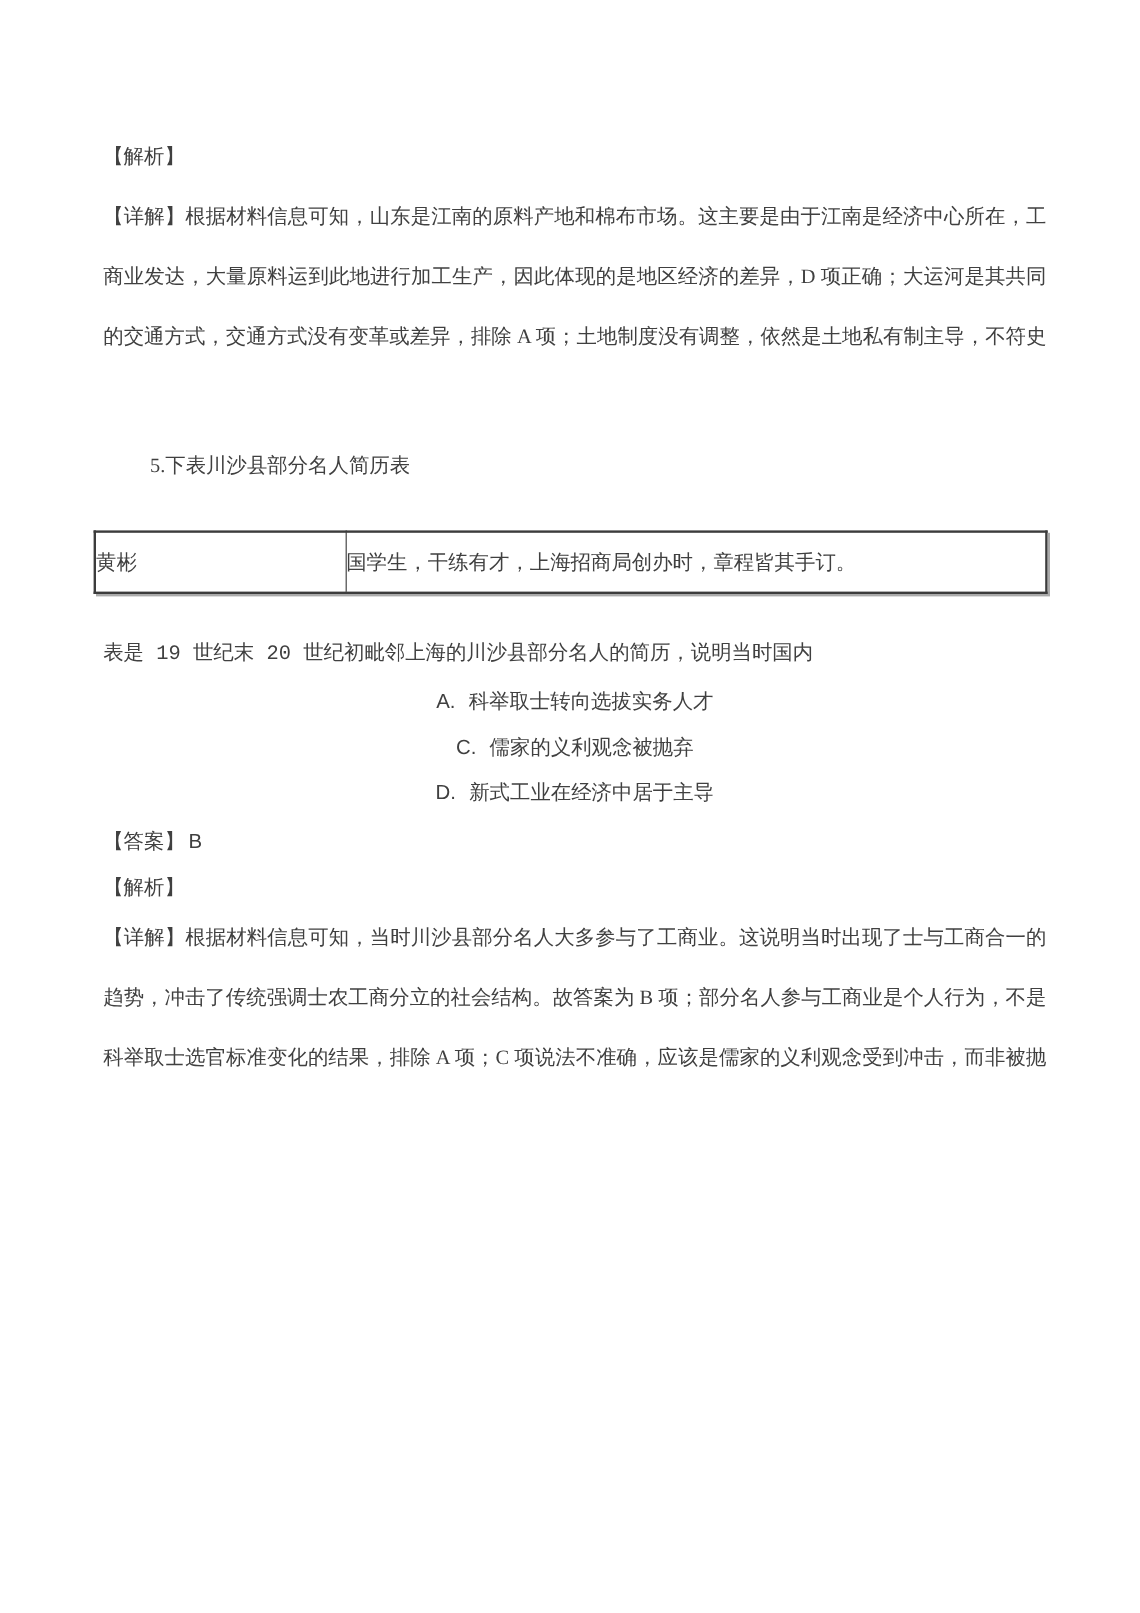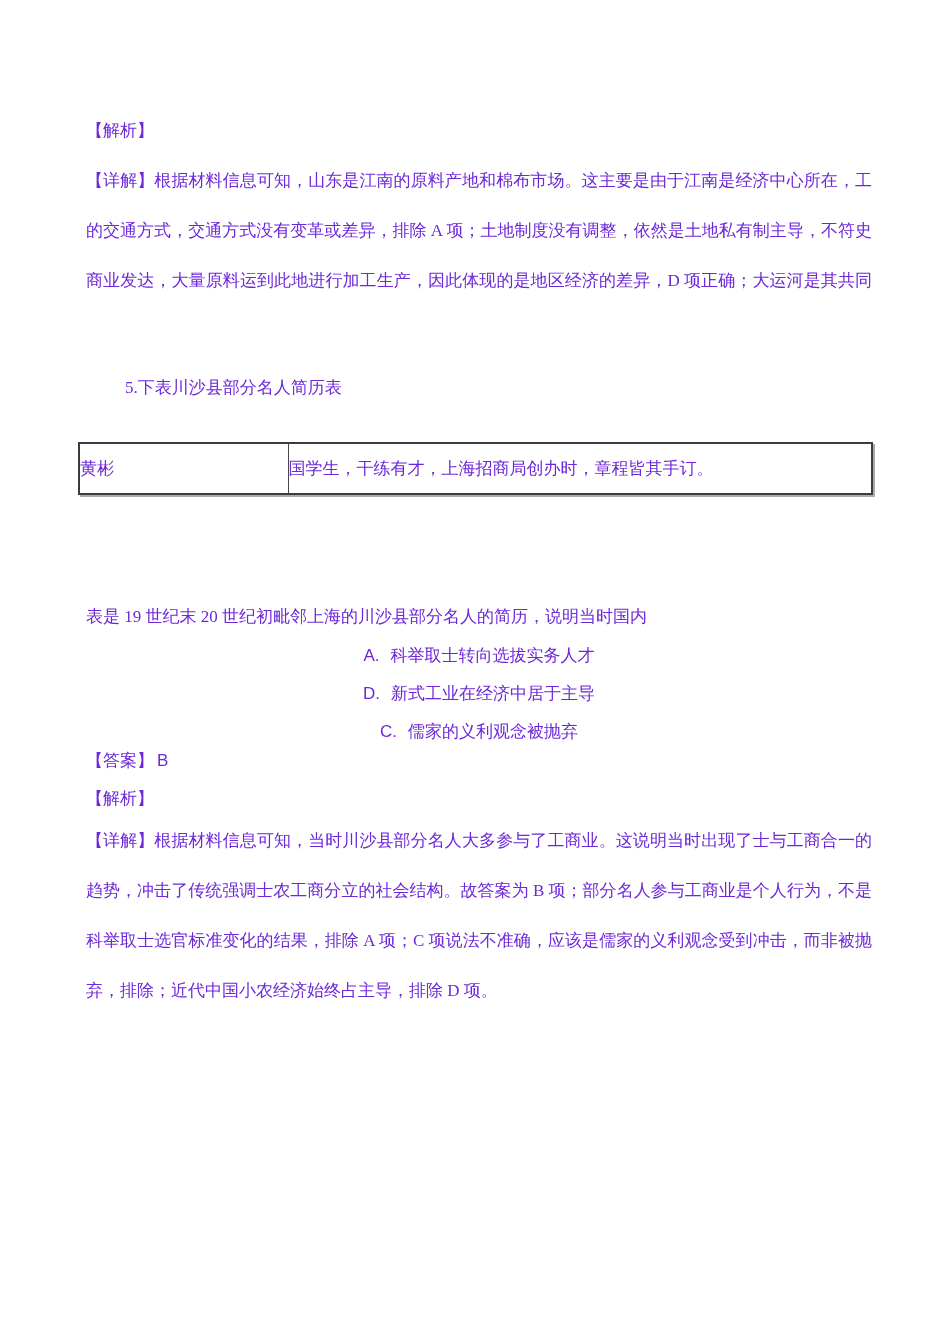--- a/index.html
+++ b/index.html
@@ -3,21 +3,21 @@
 <meta charset="utf-8">
 <style>
   * { margin:0; padding:0; box-sizing:border-box; }
   html,body { background:#ffffff; }
   .page {
     position:relative;
     width:950px;
     height:1344px;
     background:#ffffff;
     font-family:"Liberation Serif","DejaVu Serif",serif;
-    color:#6d28d9;
+    color:#404040;
     overflow:hidden;
   }
   .content {
     position:absolute;
     left:86px;
     top:0;
     width:786px;
     font-size:17px;
     line-height:21px;
   }
@@ -44,72 +44,71 @@
   }
   table.bio td {
     border:1px solid #474747;
     height:51px;
     vertical-align:middle;
     padding:0 0;
     font-size:17px;
   }
   table.bio td.name-col { width:209px; }
 
-  .stem { margin-top:111px; }
+  .stem { margin-top:40px;font-family:Liberation Mono, monospace; }
   .opt { margin-top:17px; white-space:nowrap;text-align:center; }
   .opt-first { margin-top:18px; }
   .opt-label { margin-right:11px; }
-  .answer-line { margin-top:8px; }
+  .answer-line { margin-top:20px; }
   .answer-letter { margin-left:3px; }
   .analysis2 { margin-top:17px; }
   .detail2-first { margin-top:21px; }
 </style>
 </head>
 <body>
 
 <div class="page">
   <div class="content">
 
     <section>
       <div class="tline first-analysis">【解析】</div>
       <div class="jfull pgap">【详解】根据材料信息可知，山东是江南的原料产地和棉布市场。这主要是由于江南是经济中心所在，工</div>
+      <div class="jfull pgap">商业发达，大量原料运到此地进行加工生产，因此体现的是地区经济的差异，D 项正确；大运河是其共同</div>
       <div class="jfull pgap">的交通方式，交通方式没有变革或差异，排除 A 项；土地制度没有调整，依然是土地私有制主导，不符史</div>
-      <div class="jfull pgap">商业发达，大量原料运到此地进行加工生产，因此体现的是地区经济的差异，D 项正确；大运河是其共同</div>
     </section>
 
     <section>
       <div class="tline q5-title">5.下表川沙县部分名人简历表</div>
 
       <table class="bio">
         <tbody>
           <tr>
             <td class="name-col">黄彬</td>
             <td>国学生，干练有才，上海招商局创办时，章程皆其手订。</td>
           </tr>
         </tbody>
       </table>
 
       <div class="tline stem">表是 19 世纪末 20 世纪初毗邻上海的川沙县部分名人的简历，说明当时国内</div>
 
       <div class="opt opt-first">
         <span class="opt-label sans">A.</span><span>科举取士转向选拔实务人才</span>
       </div>
       <div class="opt">
-        <span class="opt-label sans">D.</span><span>新式工业在经济中居于主导</span>
+        <span class="opt-label sans">C.</span><span>儒家的义利观念被抛弃</span>
       </div>
       <div class="opt">
-        <span class="opt-label sans">C.</span><span>儒家的义利观念被抛弃</span>
+        <span class="opt-label sans">D.</span><span>新式工业在经济中居于主导</span>
       </div>
 
       <div class="tline answer-line">
         <span>【答案】</span><span class="sans answer-letter">B</span>
       </div>
 
       <div class="tline analysis2">【解析】</div>
 
       <div class="jfull detail2-first">【详解】根据材料信息可知，当时川沙县部分名人大多参与了工商业。这说明当时出现了士与工商合一的</div>
       <div class="jfull pgap">趋势，冲击了传统强调士农工商分立的社会结构。故答案为 B 项；部分名人参与工商业是个人行为，不是</div>
       <div class="jfull pgap">科举取士选官标准变化的结果，排除 A 项；C 项说法不准确，应该是儒家的义利观念受到冲击，而非被抛</div>
-      <div class="tline pgap">弃，排除；近代中国小农经济始终占主导，排除 D 项。</div>
     </section>
 
   </div>
 </div>
 
 </body></html>

